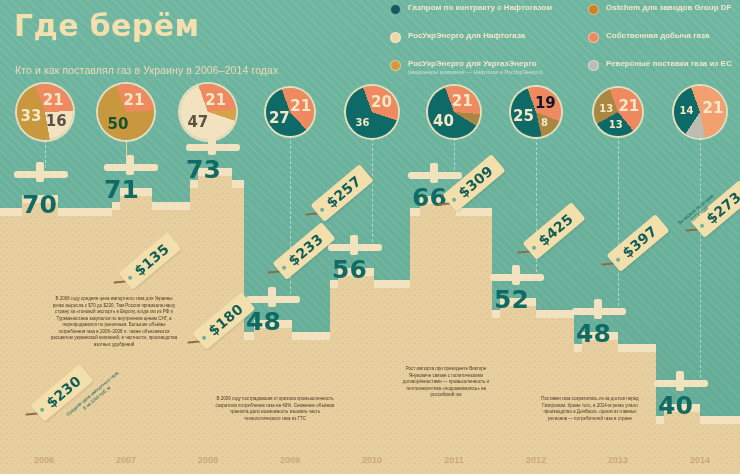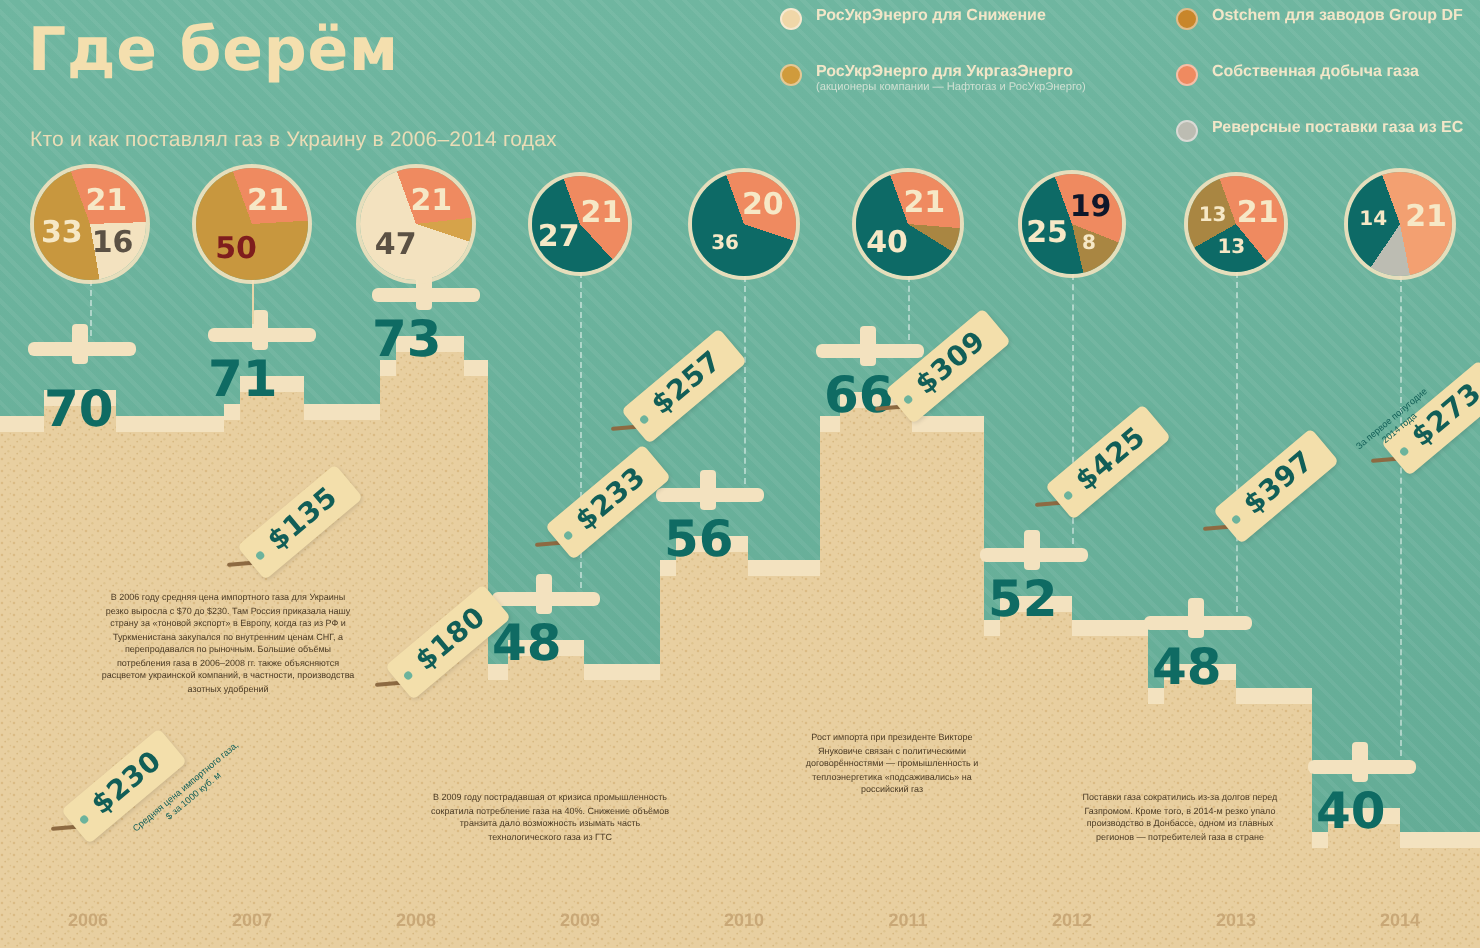--- a/index.html
+++ b/index.html
@@ -175,22 +175,26 @@
       <rect x="676" y="371" width="8" height="20" rx="2"></rect>
     </g>
   </svg>
 
   <div class="title">Где берём</div>
   <div class="subtitle">Кто и как поставлял газ в Украину в 2006–2014 годах</div>
 
   <div class="legend">
     <div class="legend-col left">
       <div class="legend-row">
+        <span class="legend-dot" style="background:#0d5e5a"></span>
+        <span class="legend-txt">Газпром по контракту с Нафтогазом</span>
+      </div>
+      <div class="legend-row">
         <span class="legend-dot" style="background:#f0d7a8"></span>
-        <span class="legend-txt">РосУкрЭнерго для Снижение</span>
+        <span class="legend-txt">РосУкрЭнерго для Нафтогаза</span>
       </div>
       <div class="legend-row">
         <span class="legend-dot" style="background:#d09b3c"></span>
         <span class="legend-txt">
           <span>РосУкрЭнерго для УкргазЭнерго</span>
           <span class="legend-sub">(акционеры компании — Нафтогаз и РосУкрЭнерго)</span>
         </span>
       </div>
     </div>
     <div class="legend-col right">
@@ -211,21 +215,21 @@
 
   <div id="pies">
       <div class="stem" style="left: 45px; top: 140px; height: 28px;"></div>
       <div class="pie" style="left: 17px; top: 84px; width: 56px; height: 56px; box-shadow: rgba(243, 226, 191, 0.9) 0px 0px 0px 2px; background: conic-gradient(from -20deg, rgb(239, 138, 96) 0deg, rgb(239, 138, 96) 108deg, rgb(243, 226, 191) 108deg, rgb(243, 226, 191) 190.29deg, rgb(200, 151, 62) 190.29deg, rgb(200, 151, 62) 360deg);"></div>
       <div class="pie-lbl" style="left: 53.1418px; top: 99.9292px; font-size: 15px; color: rgb(246, 232, 198);">21</div>
       <div class="pie-lbl" style="left: 56.2924px; top: 121.191px; font-size: 15px; color: rgb(91, 81, 68);">16</div>
       <div class="pie-lbl" style="left: 30.9268px; top: 115.733px; font-size: 15px; color: rgb(246, 232, 198);">33</div>
       <div class="stem solid" style="left: 126px; top: 140px; height: 22px;"></div>
       <div class="pie" style="left: 98px; top: 84px; width: 56px; height: 56px; box-shadow: rgba(243, 226, 191, 0.9) 0px 0px 0px 2px; background: conic-gradient(from -20deg, rgb(239, 138, 96) 0deg, rgb(239, 138, 96) 106.48deg, rgb(200, 151, 62) 106.48deg, rgb(200, 151, 62) 360deg);"></div>
       <div class="pie-lbl" style="left: 133.981px; top: 99.8222px; font-size: 15px; color: rgb(246, 232, 198);">21</div>
-      <div class="pie-lbl" style="left: 118.019px; top: 124.178px; font-size: 15px; color: #7f1d1d; text-align: right;">50</div>
+      <div class="pie-lbl" style="left: 118.019px; top: 124.178px; font-size: 15px; color: #14532d; text-align: right;">50</div>
       <div class="stem" style="left: 208px; top: 140px; height: 2px;"></div>
       <div class="pie" style="left: 180px; top: 84px; width: 56px; height: 56px; box-shadow: rgba(243, 226, 191, 0.9) 0px 0px 0px 2px; background: conic-gradient(from -20deg, rgb(239, 138, 96) 0deg, rgb(239, 138, 96) 103.56deg, rgb(214, 163, 74) 103.56deg, rgb(214, 163, 74) 128.22deg, rgb(243, 226, 191) 128.22deg, rgb(243, 226, 191) 360deg);"></div>
       <div class="pie-lbl" style="left: 215.668px; top: 99.623px; font-size: 15px; color: rgb(246, 232, 198);">21</div>
       <div class="pie-lbl" style="left: 197.866px; top: 122.454px; font-size: 15px; color: rgb(91, 81, 68);">47</div>
       <div class="stem" style="left: 290px; top: 136px; height: 158px;"></div>
       <div class="pie" style="left: 266px; top: 88px; width: 48px; height: 48px; box-shadow: rgba(243, 226, 191, 0.9) 0px 0px 0px 2px; background: conic-gradient(from -20deg, rgb(239, 138, 96) 0deg, rgb(239, 138, 96) 157.5deg, rgb(13, 106, 102) 157.5deg, rgb(13, 106, 102) 360deg);"></div>
       <div class="pie-lbl" style="left: 300.669px; top: 105.526px; font-size: 15px; color: rgb(246, 232, 198);">21</div>
       <div class="pie-lbl" style="left: 279.331px; top: 118.474px; font-size: 15px; color: rgb(246, 232, 198);">27</div>
       <div class="stem" style="left: 372px; top: 138px; height: 104px;"></div>
       <div class="pie" style="left: 346px; top: 86px; width: 52px; height: 52px; box-shadow: rgba(243, 226, 191, 0.9) 0px 0px 0px 2px; background: conic-gradient(from -20deg, rgb(239, 138, 96) 0deg, rgb(239, 138, 96) 128.57deg, rgb(13, 106, 102) 128.57deg, rgb(13, 106, 102) 360deg);"></div>

